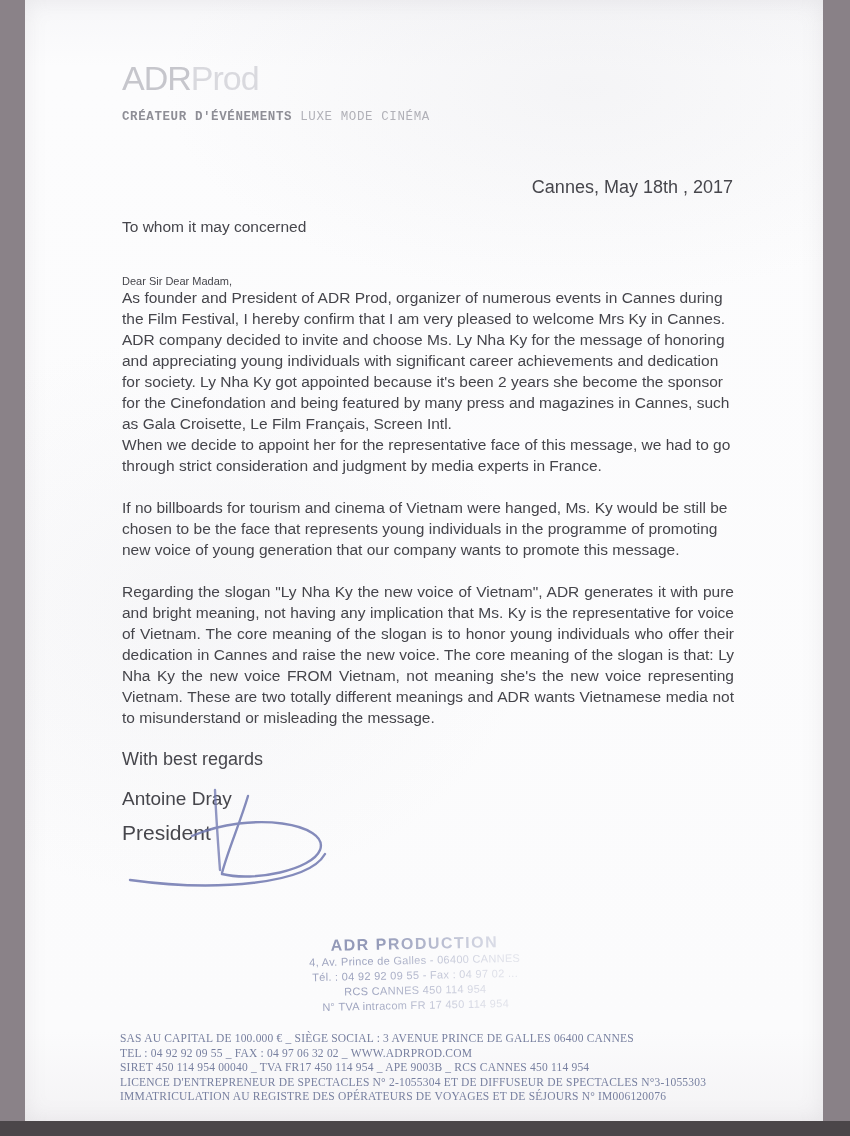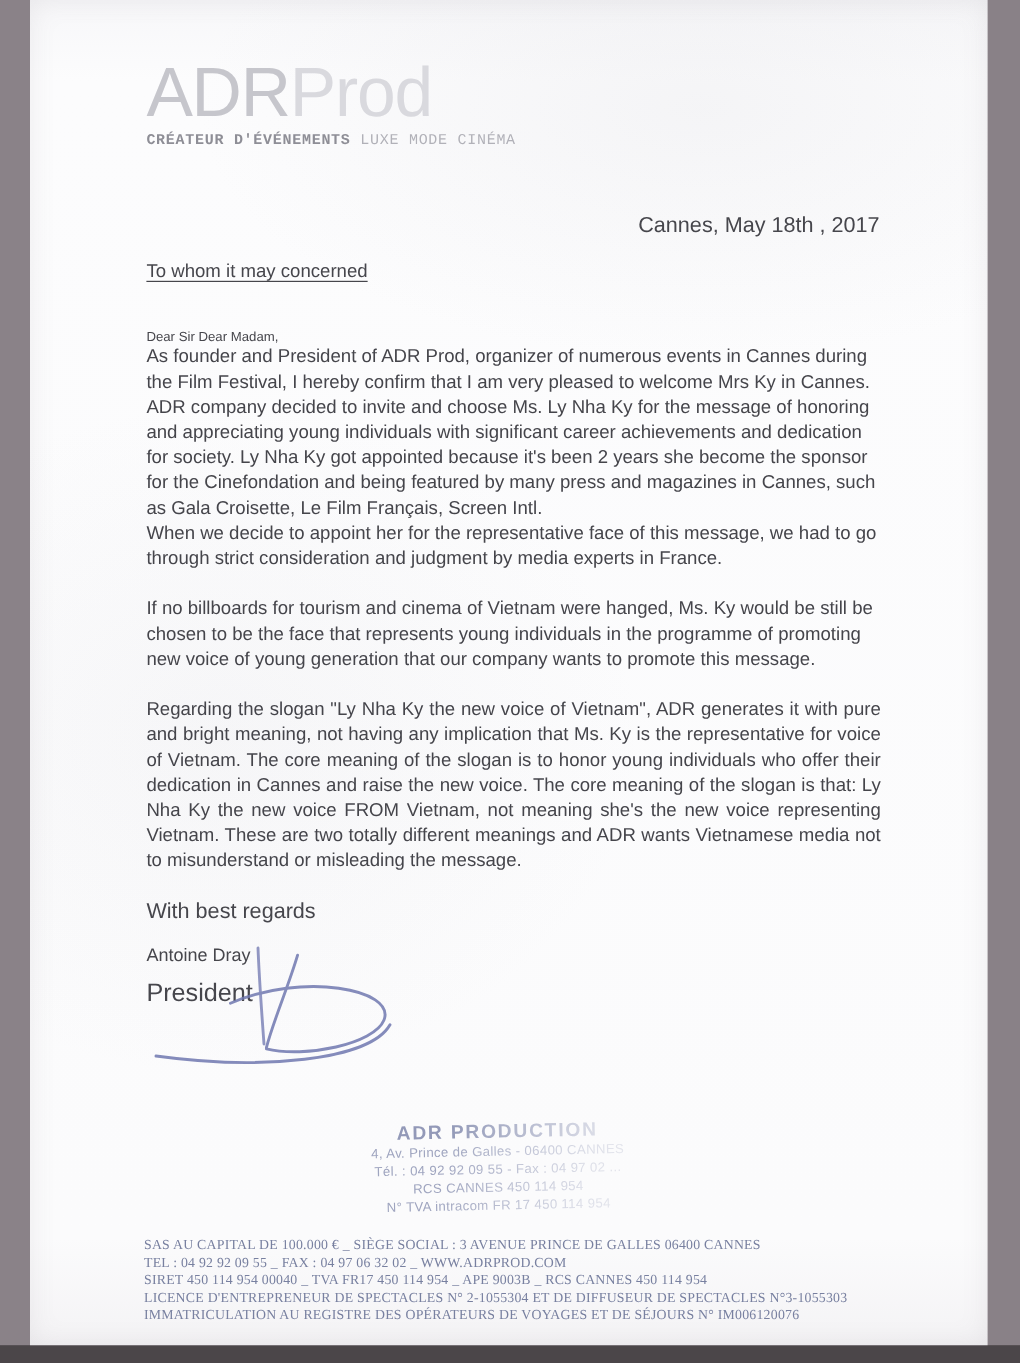--- a/index.html
+++ b/index.html
@@ -18,42 +18,42 @@
     background:
       radial-gradient(ellipse 600px 300px at 70% 8%, rgba(210,210,216,0.18), rgba(0,0,0,0) 70%),
       radial-gradient(ellipse 500px 400px at 20% 55%, rgba(205,205,212,0.12), rgba(0,0,0,0) 70%),
       linear-gradient(180deg,#f7f7f9 0%,#fcfcfd 6%,#fbfbfc 92%,#f4f3f5 100%);
     box-shadow:inset 0 0 22px rgba(120,115,122,0.12);
   }
 
   .content{position:absolute;left:97px;top:0;width:612px;}
 
   
-  .logo{margin-top:50px;font-size:58px;line-height:56px;letter-spacing:-1px;font-weight:400;}
+  .logo{margin-top:50px;font-size:34px;line-height:56px;letter-spacing:-1px;font-weight:400;}
   .logo .primary{color:#c6c6cc;}
   .logo .secondary{color:#d9d9de;}
   .tagline{margin-top:4px;font-family:Liberation Mono, monospace;font-size:12.5px;letter-spacing:0.6px;}
   .tagline .bold{font-weight:700;color:#8e8e96;}
   .tagline .light{font-weight:400;color:#b1b1b8;}
 
   .date-line{margin-top:53px;text-align:right;font-size:18px;color:#46464c;padding-right:1px;}
 
-  .subject{margin-top:20px;font-size:15.5px;color:#46464c;text-decoration:underline;text-underline-offset:3px;}
+  .subject{margin-top:20px;font-size:15.5px;color:#46464c;text-underline-offset:3px;}
 
   .greeting{margin-top:39px;font-size:11px;color:#46464c;}
 
   .body-text p{margin:0;font-size:15.5px;line-height:21px;color:#45454b;}
   .block-1{margin-top:12px;}
   .gap-md{margin-top:21px !important;}
   .justified{text-align:justify;}
 
   .closing{margin-top:21px;font-size:18px;color:#46464c;}
 
   .sig-block{position:relative;margin-top:18px;height:120px;}
-  .signer-name{font-size:15px;color:#46464c;}
+  .signer-name{font-size:19px;color:#46464c;}
   .signer-title{font-size:21px;color:#46464c;margin-top:11px;}
   .signature-svg{position:absolute;left:0;top:0;pointer-events:none;}
 
   
   .stamp{
     position:absolute;left:245px;top:935px;width:290px;
     transform:rotate(-1.2deg);
     color:#9aa0bc;text-align:center;
     -webkit-mask-image:linear-gradient(100deg, rgba(0,0,0,0.95) 35%, rgba(0,0,0,0.30) 75%, rgba(0,0,0,0.12) 100%);
     mask-image:linear-gradient(100deg, rgba(0,0,0,0.95) 35%, rgba(0,0,0,0.30) 75%, rgba(0,0,0,0.12) 100%);

